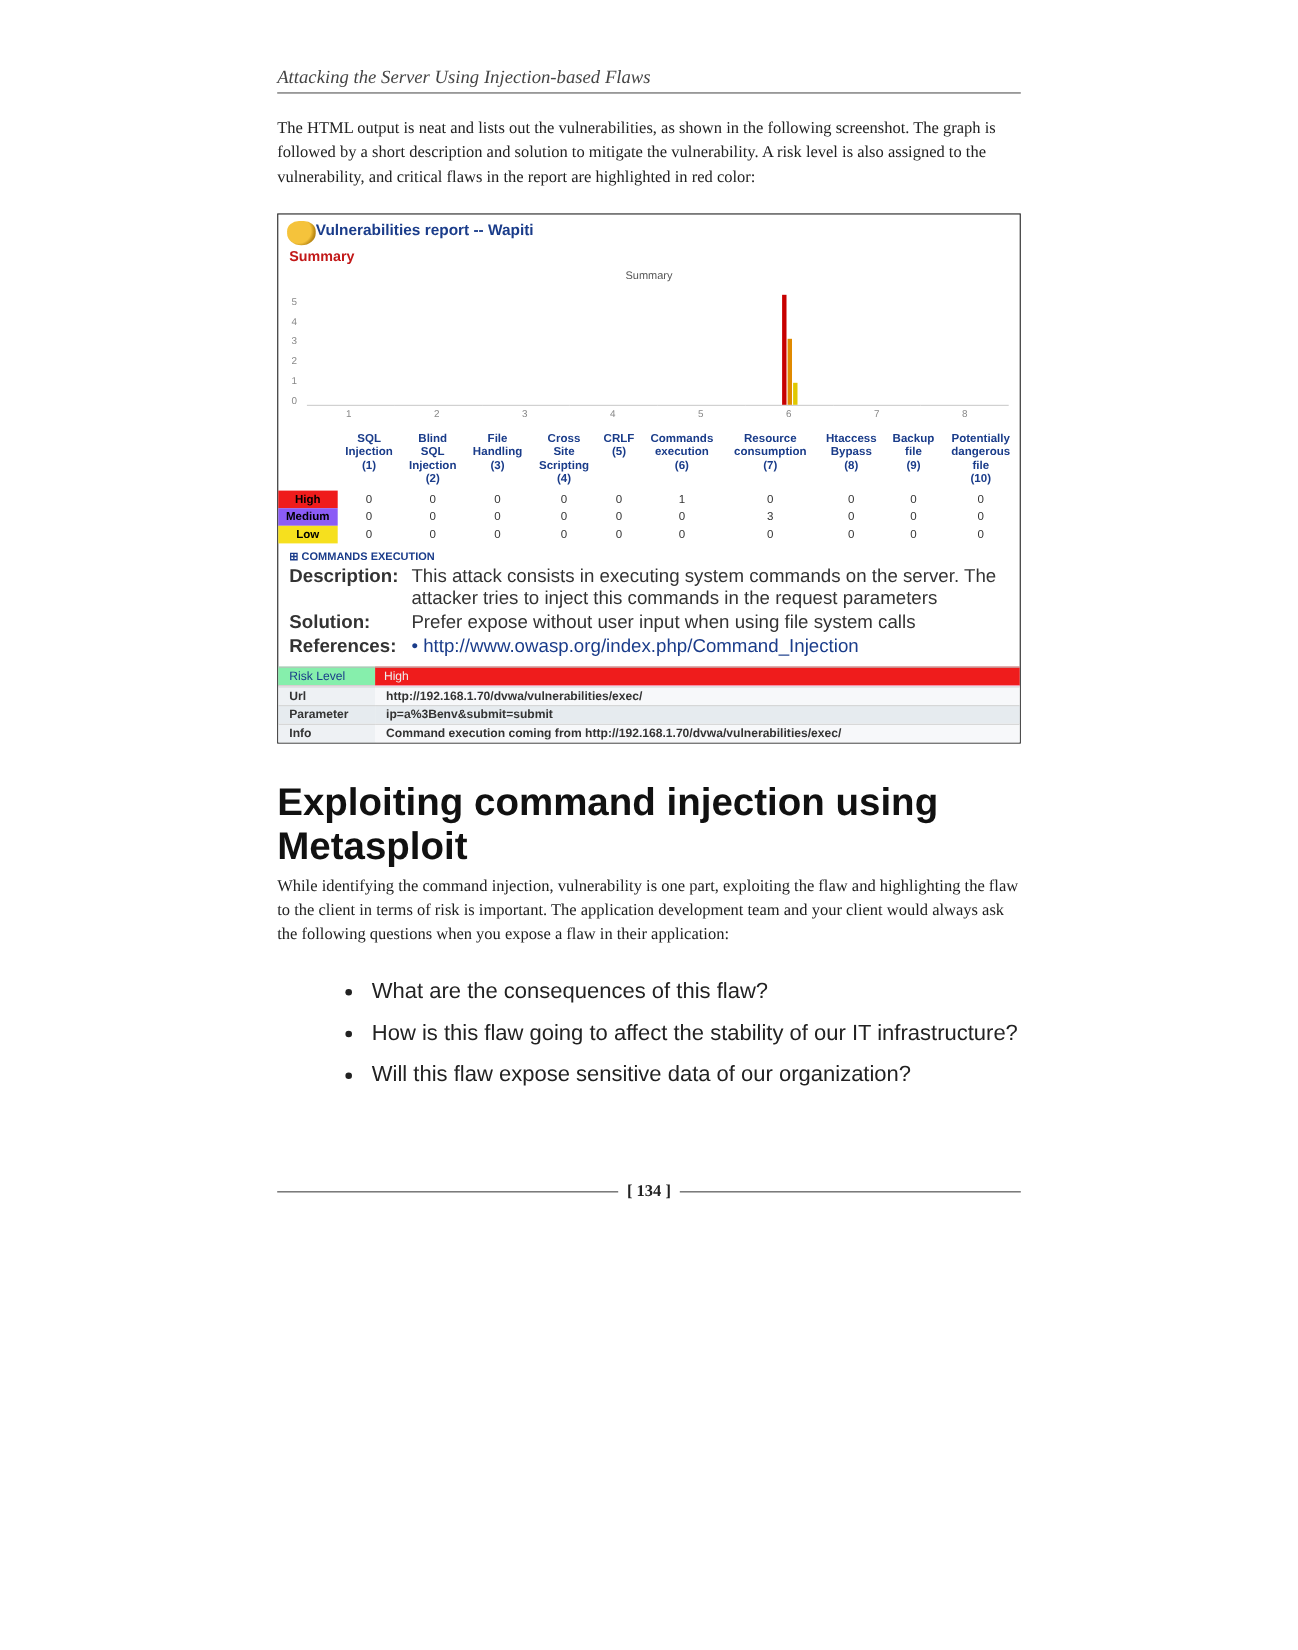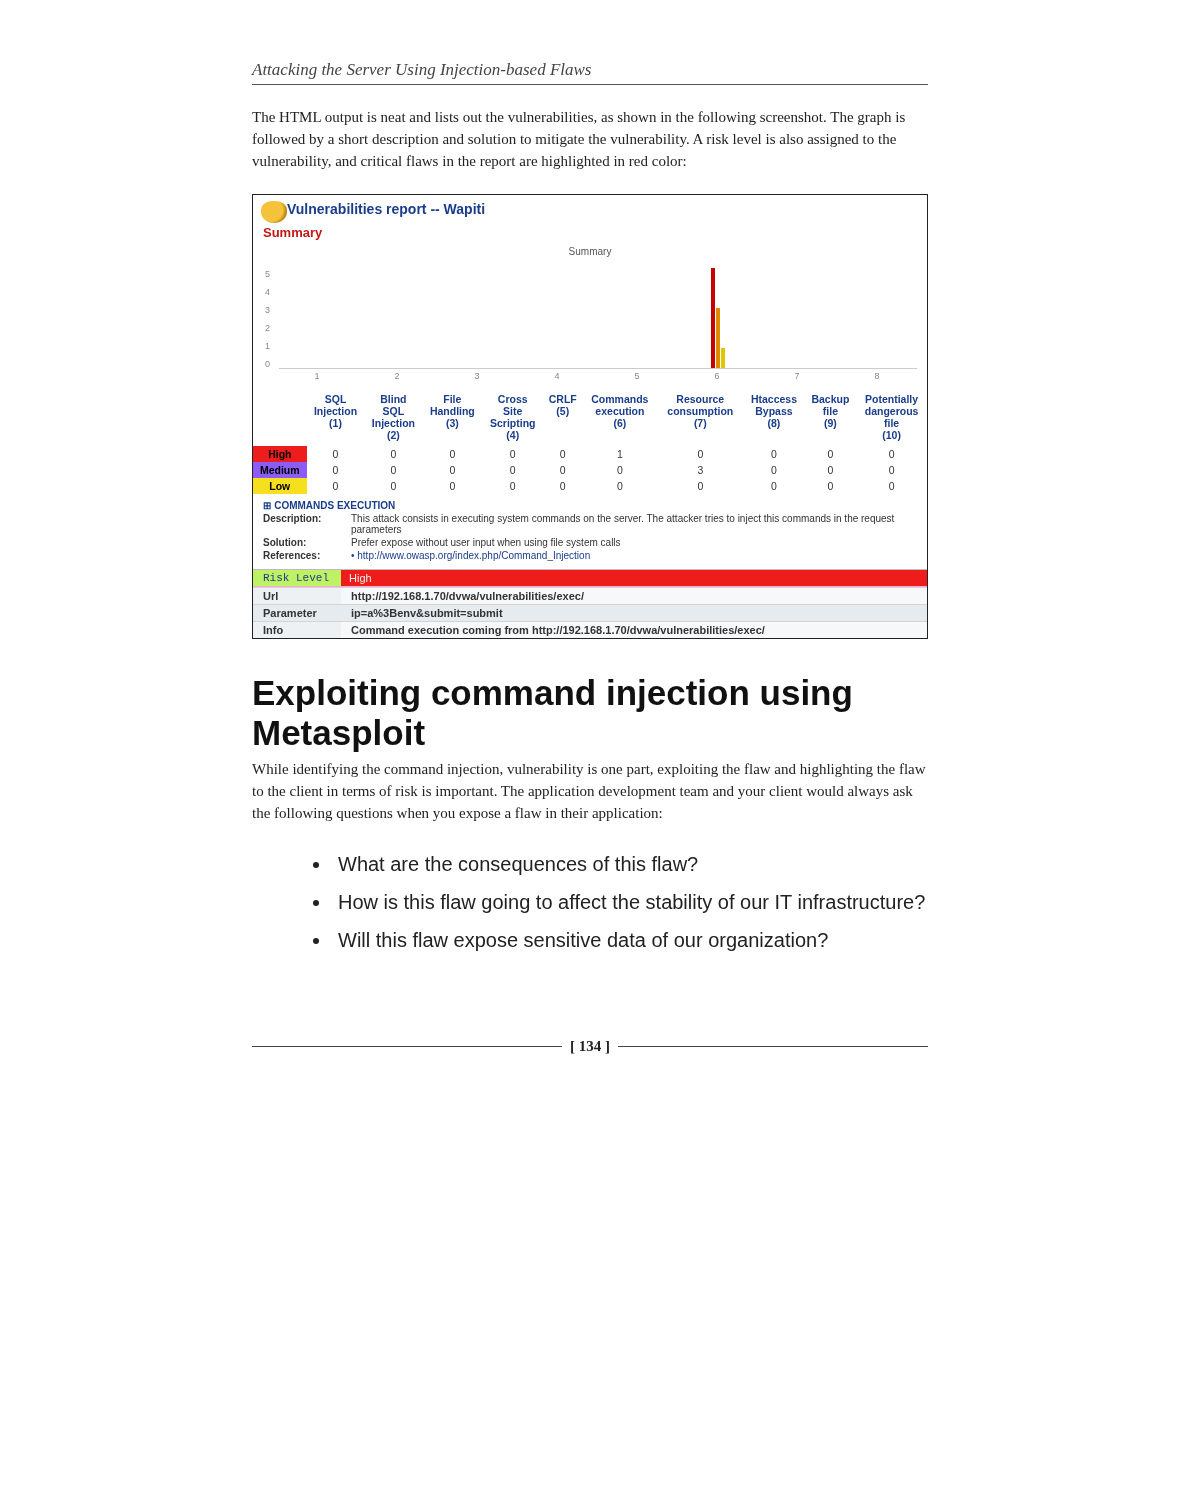--- a/index.html
+++ b/index.html
@@ -140,32 +140,32 @@
   
   .det-hdr {
     color: #1a3c8a;
     font-size: 10px;
     font-weight: bold;
     padding: 6px 10px 2px 10px;
   }
   .det-grid {
     display: grid;
     grid-template-columns: 88px 1fr;
-    gap: 2px 0;
+    gap: 2px 23px;
     padding: 0 10px 8px 10px;
-    font-size: 10px;
+    font-size: 17px;
   }
   .det-lbl { font-weight: bold; }
   .ref-link { color: #1a3c8a; }
   .risk-row {
     display: grid;
     grid-template-columns: 88px 1fr;
     font-size: 11px;
   }
-  .risk-head { background: #bef264; color: #1a3c8a; padding: 2px 10px; border-top: 1px solid #bdbdbd; font-family: Liberation Mono, monospace; }
+  .risk-head { background: #86efac; color: #1a3c8a; padding: 2px 10px; border-top: 1px solid #bdbdbd; }
   .risk-val  { background: #ef1c1c; color: #eee; padding: 2px 8px; border-top: 1px solid #bdbdbd; }
   .info-tbl { border-top: 1px solid #f9a8d4; font-weight: bold; }
   .info-row { display: grid; grid-template-columns: 88px 1fr; font-size: 11px; }
   .info-row > div { padding: 2px 10px; border-top: 1px solid #d4d4d4; }
   .info-row .k { background: #eef1f4; }
   .info-row .v { background: #f7f8fa; }
   .info-row.alt .k, .info-row.alt .v { background: #e6ebef; }
 
   
   h2.sec {

